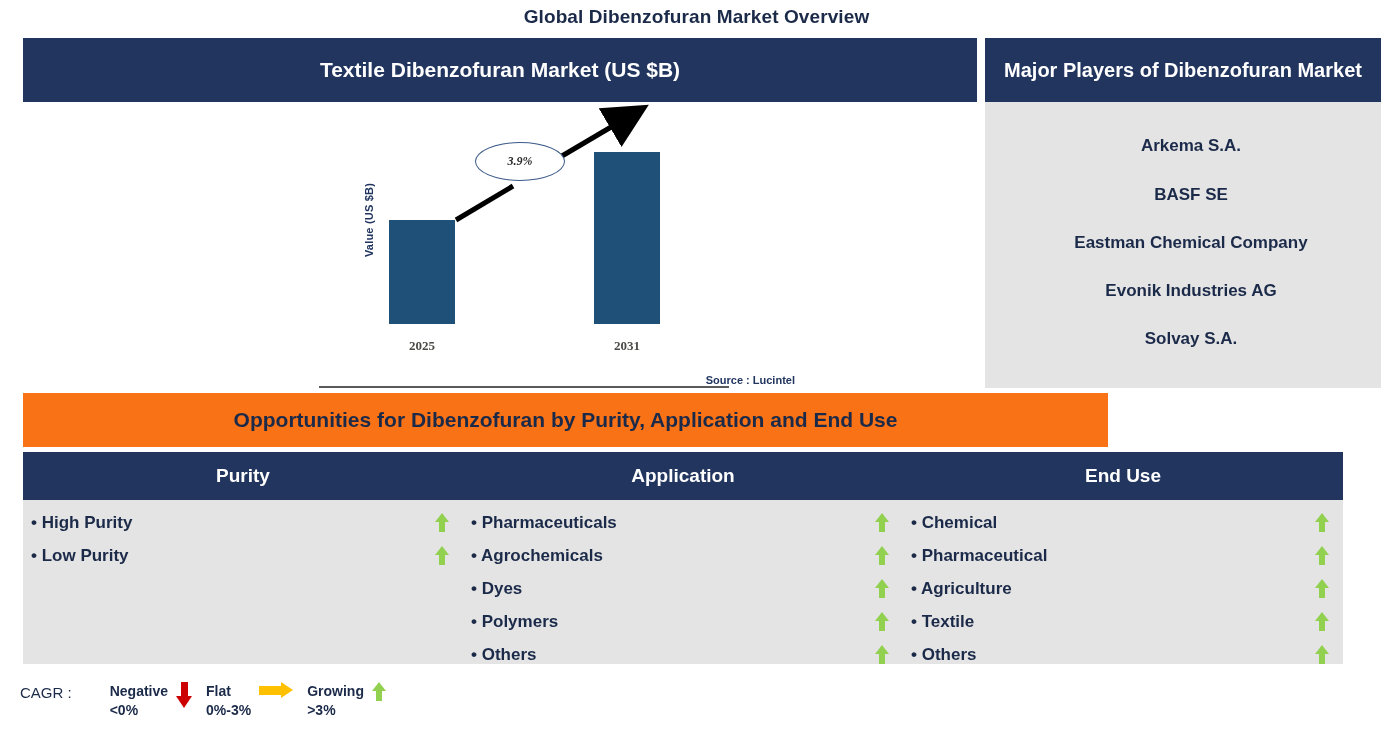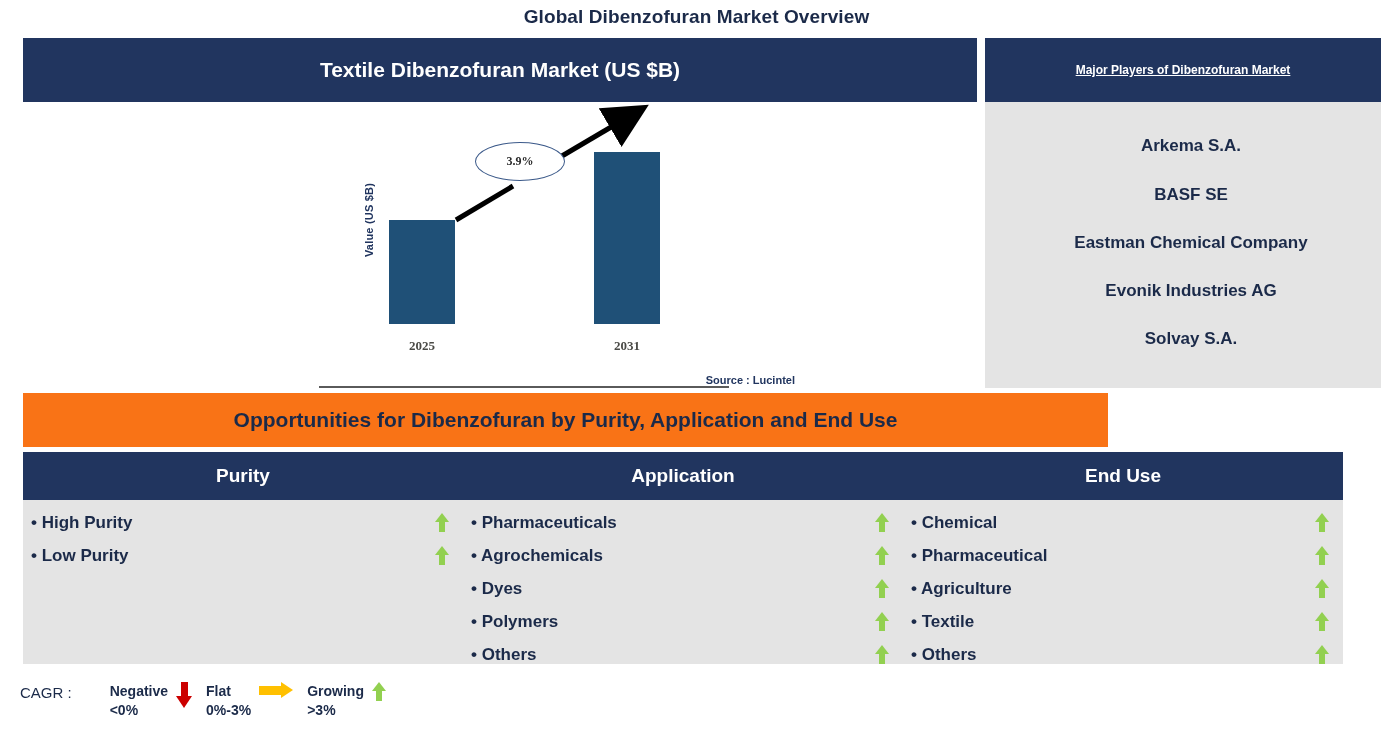--- a/index.html
+++ b/index.html
@@ -44,22 +44,21 @@
     color: #ffffff;
     height: 64px;
     display: flex;
     align-items: center;
     justify-content: center;
     font-size: 21px;
     font-weight: bold;
     text-align: center;
   }
   .players-header {
-    font-size: 12px;
-    text-decoration: underline;
+    font-size: 20px;
   }
   .chart-body {
     position: relative;
     height: 286px;
     background: #ffffff;
   }
   .players-body {
     background: #e4e4e4;
     height: 286px;
     display: flex;
@@ -137,20 +136,21 @@
     border-radius: 50%;
     background: #ffffff;
     display: flex;
     align-items: center;
     justify-content: center;
     font-size: 12px;
     font-weight: bold;
     color: #2a2a2a;
     font-family: "Liberation Serif", serif;
     z-index: 4;
+    font-style: italic;
   }
   .arrow-svg {
     position: absolute;
     left: 0; top: 0;
     width: 954px; height: 286px;
     pointer-events: none;
     z-index: 3;
   }
   .source-note {
     position: absolute;

